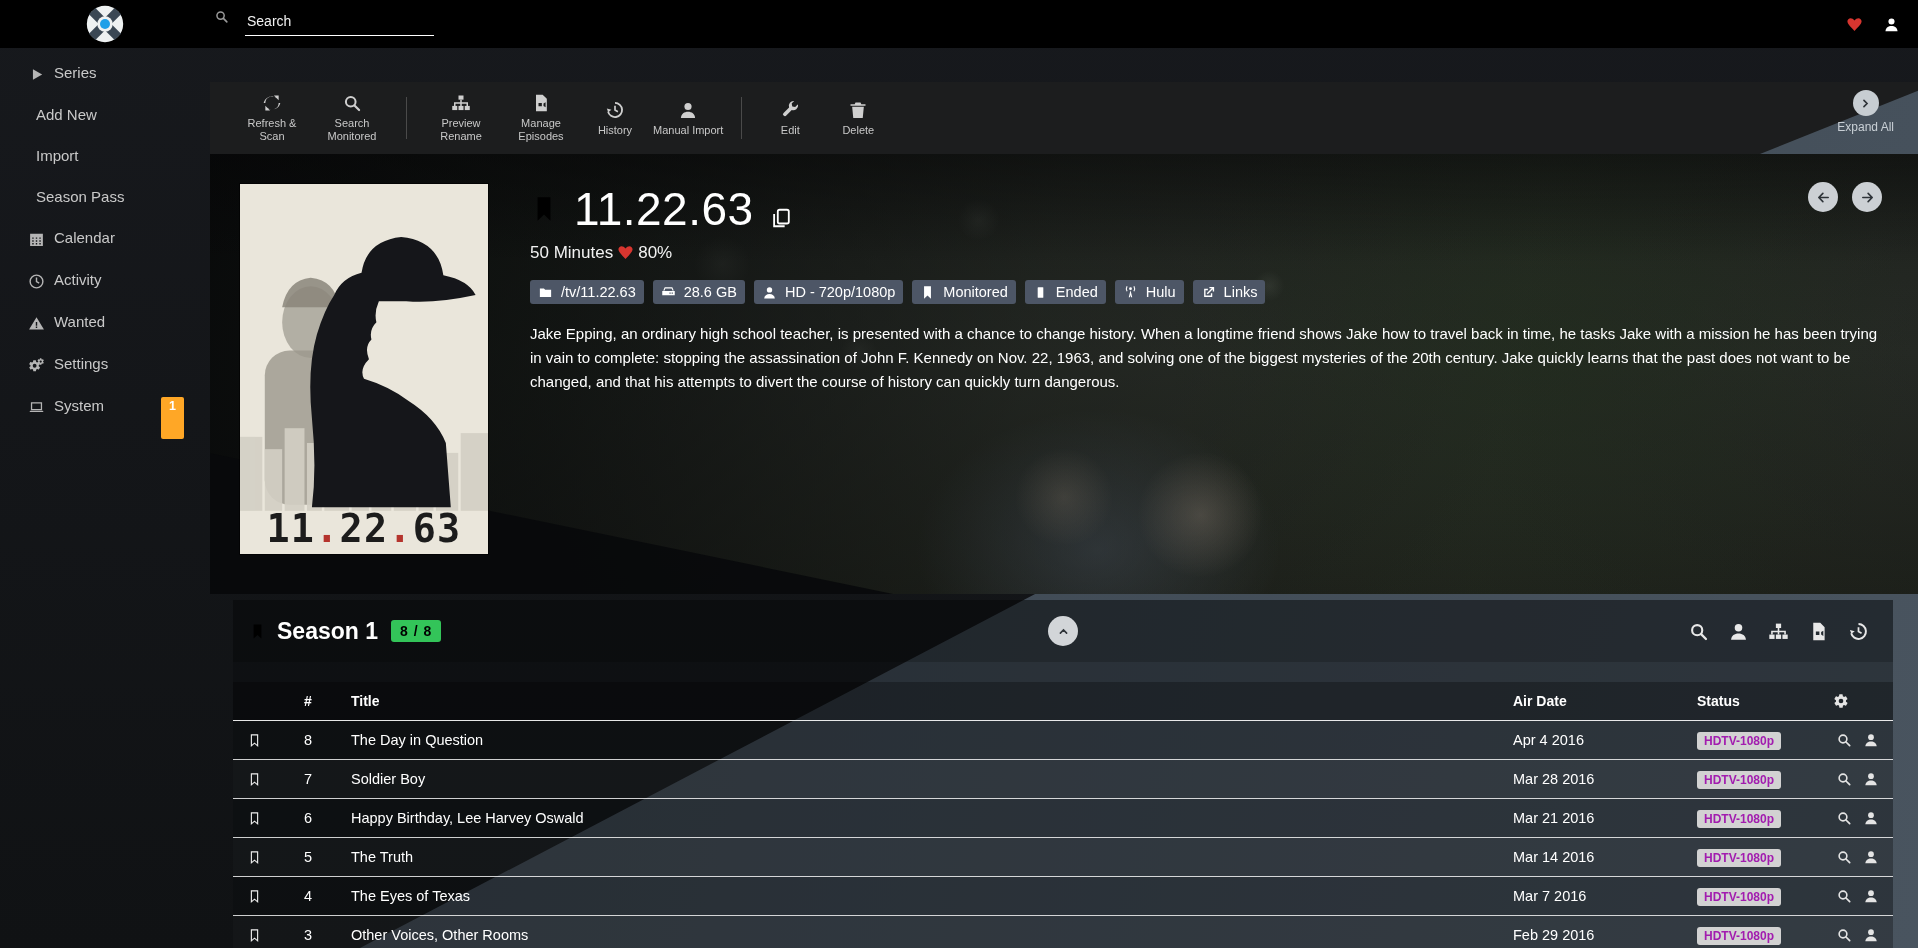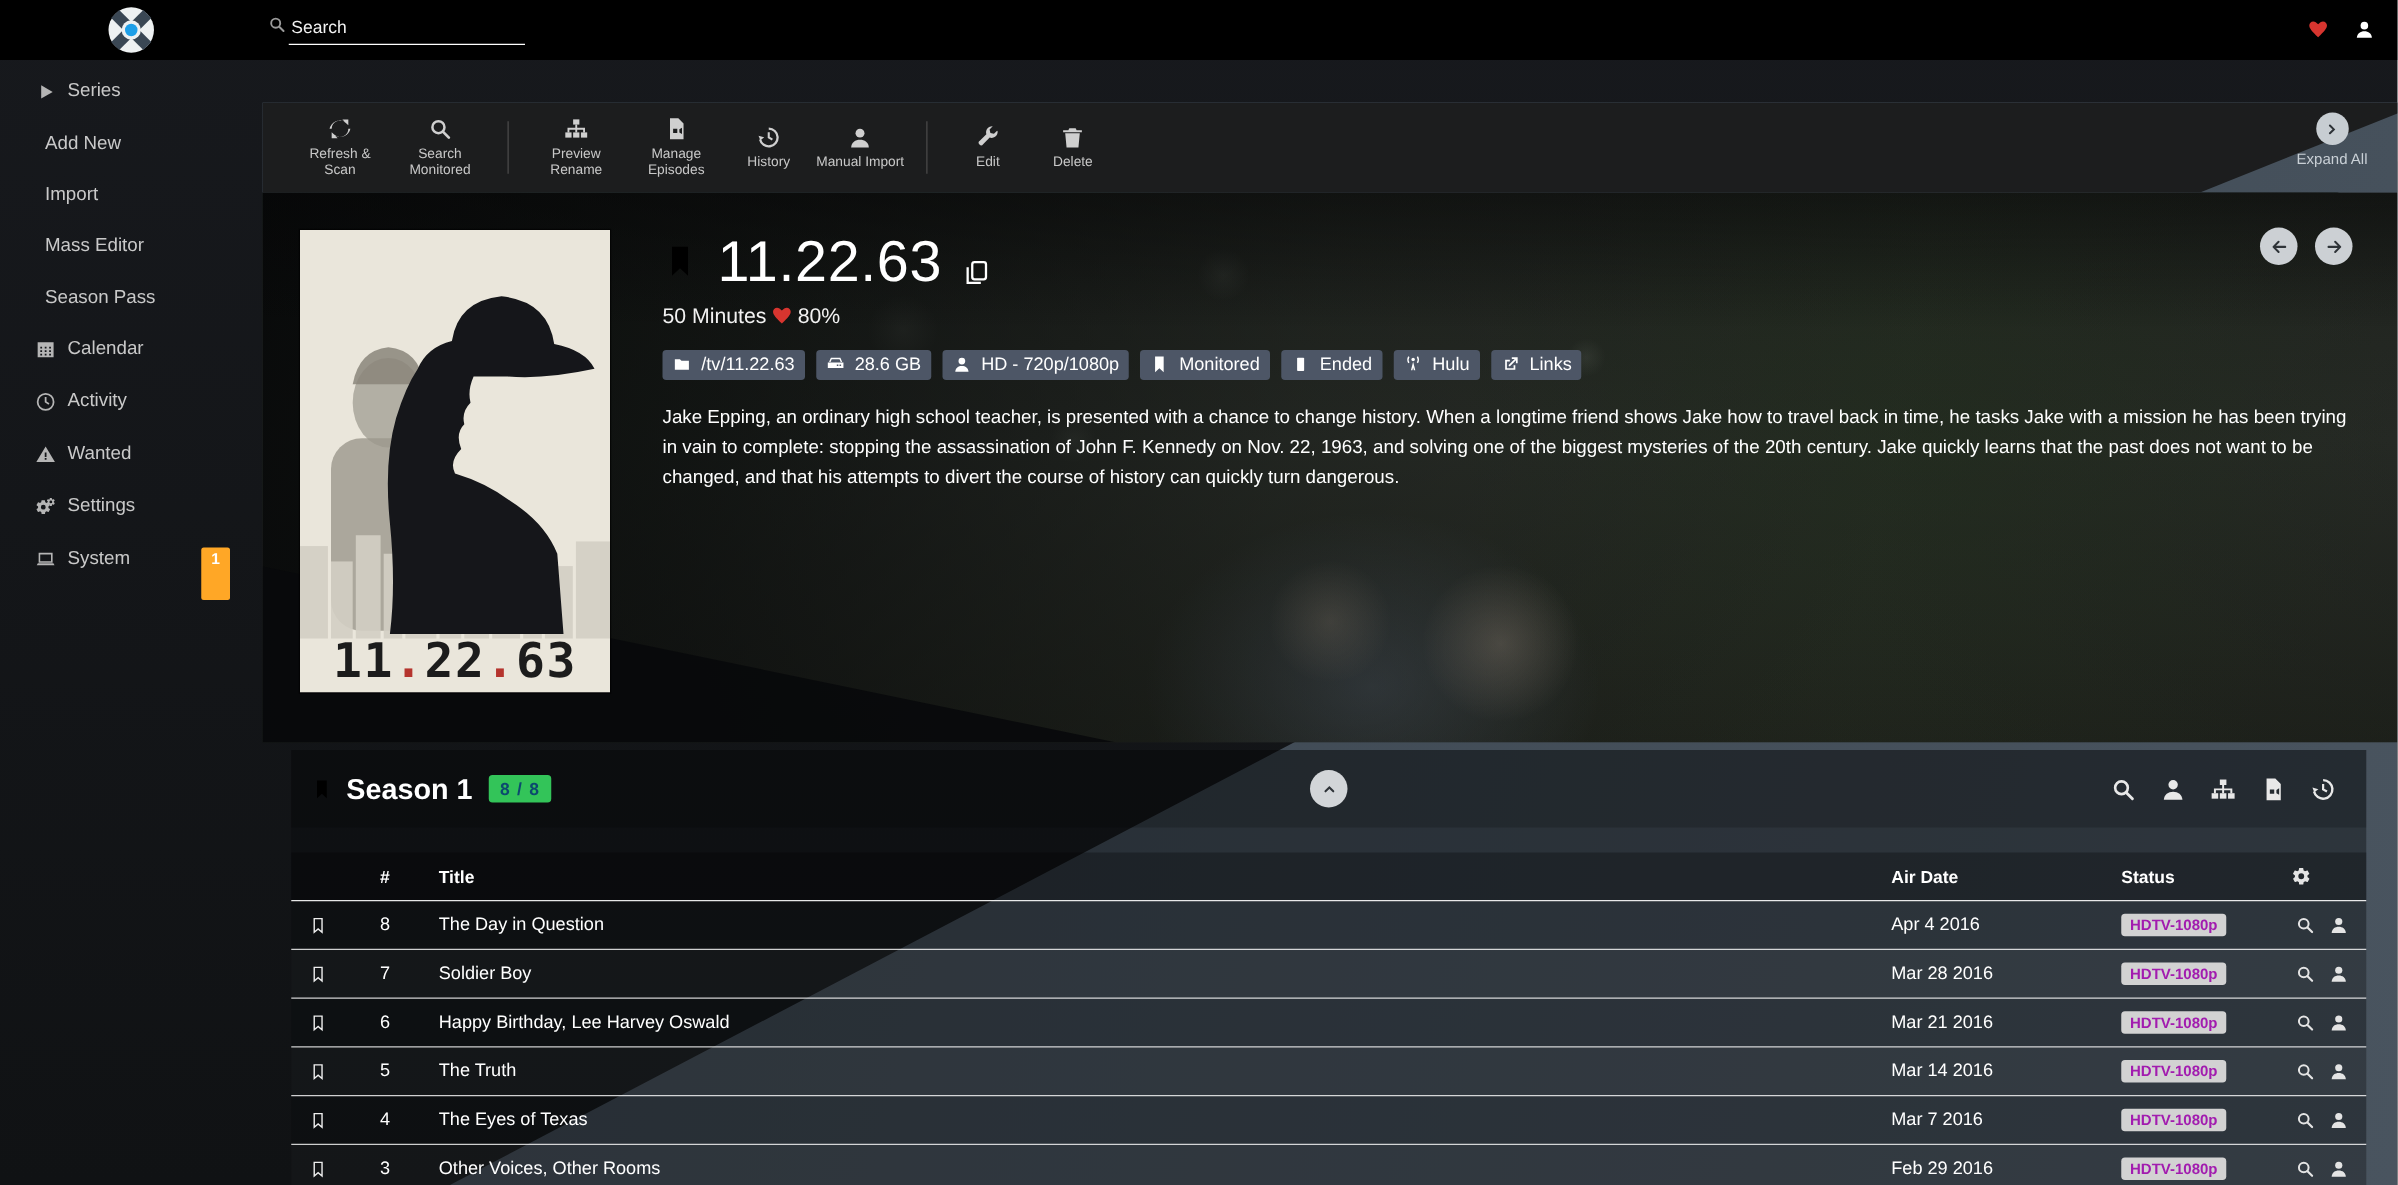--- a/index.html
+++ b/index.html
@@ -9,21 +9,21 @@
     font-family:"Liberation Sans","DejaVu Sans",sans-serif;
     color:#ddd; -webkit-font-smoothing:antialiased;
   }
   .ic{width:18px;height:18px;fill:currentColor;display:inline-block;vertical-align:middle;}
   
   .slate-layer{position:absolute;inset:0;background:linear-gradient(105deg,#39434d 0%,#49545f 100%);
     clip-path:polygon(100% 129px,1100px 560px,360px 100%,100% 100%);}
   
   .topbar{position:absolute;top:0;left:0;width:1918px;height:48px;background:#000;z-index:40;}
   .logo{position:absolute;left:85px;top:4px;width:40px;height:40px;cursor:pointer;}
-  .searchbox{position:absolute;left:214px;top:9px;display:flex;align-items:center;gap:2px;}
+  .searchbox{position:absolute;left:214px;top:9px;display:flex;align-items:flex-start;gap:16px;}
   .searchbox .ic{width:15px;height:15px;color:#9a9a9a;margin-bottom:7px;}
   .searchbox input{background:transparent;border:none;border-bottom:1px solid #fff;outline:none;
     color:#fff;font-size:14px;width:185px;padding:4px 2px 6px 2px;font-family:inherit;}
   .searchbox input::placeholder{color:#fff;opacity:.95;}
   .topbar-right{position:absolute;right:18px;top:0;height:48px;display:flex;align-items:center;gap:20px;}
   .heart-btn{color:#d7352f;}
   .heart-btn .ic{width:17px;height:17px;}
   .user-btn{color:#fff;}
   .user-btn .ic{width:17px;height:17px;}
   
@@ -85,21 +85,21 @@
   .s-badge{display:flex;align-items:center;gap:8px;background:#4d5666;color:#fff;font-size:14.5px;
     padding:4px 8px;border-radius:3px;white-space:nowrap;}
   .s-badge .ic{width:15px;height:15px;color:#fff;}
   .overview{margin:18px 0 0 0;font-size:15px;line-height:24px;color:#fff;max-width:1372px;}
   
   .season-panel{margin:6px 25px 0 23px;background:rgba(10,12,15,.42);position:relative;}
   .season-header{height:62px;display:flex;align-items:center;padding:0 24px 0 16px;position:relative;
     background:rgba(0,0,0,.18);}
   .season-header .bm{width:17px;height:21px;color:#fff;margin-right:11px;}
   .season-title{font-size:23px;font-weight:bold;color:#fff;}
-  .count-badge{margin-left:13px;background:#33c459;color:#0c4a6e;font-weight:bold;font-size:14px;
+  .count-badge{margin-left:13px;background:#33c459;color:#000000;font-weight:bold;font-size:14px;
     padding:3px 9px;border-radius:3px;letter-spacing:1px;}
   .collapse-btn{position:absolute;left:50%;transform:translateX(-50%);top:16px;}
   .collapse-btn .circ{width:30px;height:30px;background:#d2d5d8;}
   .season-actions{margin-left:auto;display:flex;gap:19px;color:#e8e8e8;}
   .season-actions .ic{width:21px;height:21px;cursor:pointer;}
   .season-gap{height:20px;}
   .ep-head,.ep-row{display:flex;align-items:center;height:38px;}
   .ep-head{border-bottom:1px solid rgba(255,255,255,.9);background:rgba(0,0,0,.28);
     font-weight:bold;color:#fff;font-size:14px;}
   .ep-row{border-bottom:1px solid rgba(255,255,255,.8);font-size:14.5px;color:#fff;cursor:pointer;}
@@ -269,25 +269,20 @@
       <div class="side-item indent alt">
 
         <span>Add New</span>
 
       </div>
       <div class="side-item indent">
 
         <span>Import</span>
 
       </div>
-      <div class="side-item indent alt">
-
-        <span>Mass Editor</span>
-
-      </div>
       <div class="side-item indent">
 
         <span>Season Pass</span>
 
       </div>
       <div class="side-item alt">
         <span class="si-ic"><svg class="ic">
             <use href="#i-calendar"></use>
           </svg></span>
         <span>Calendar</span>

